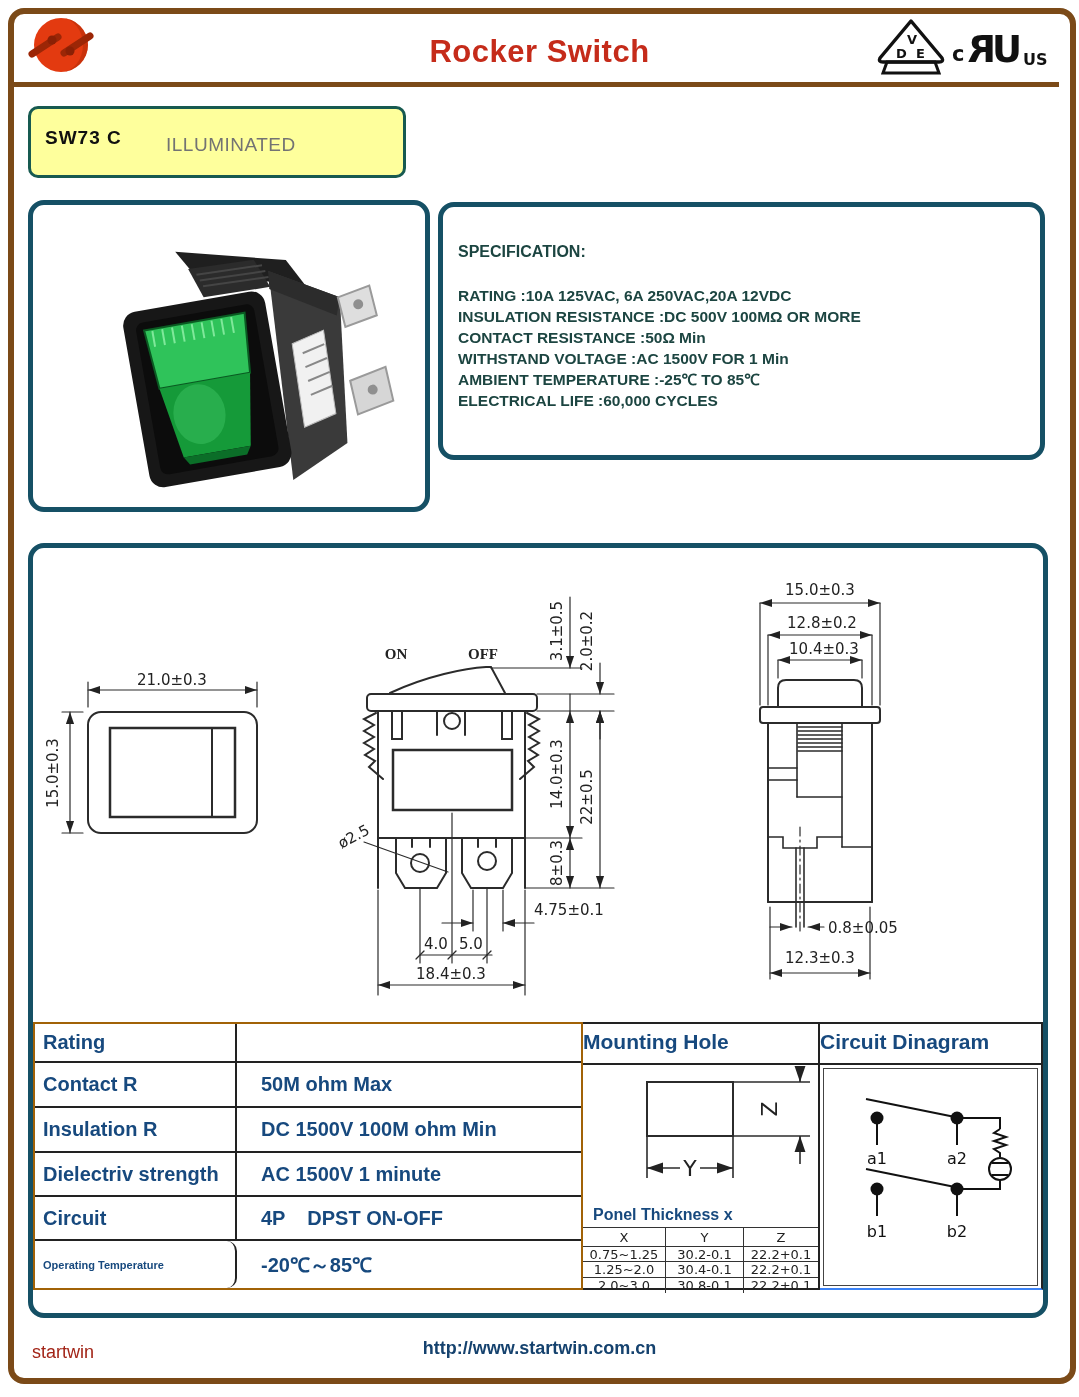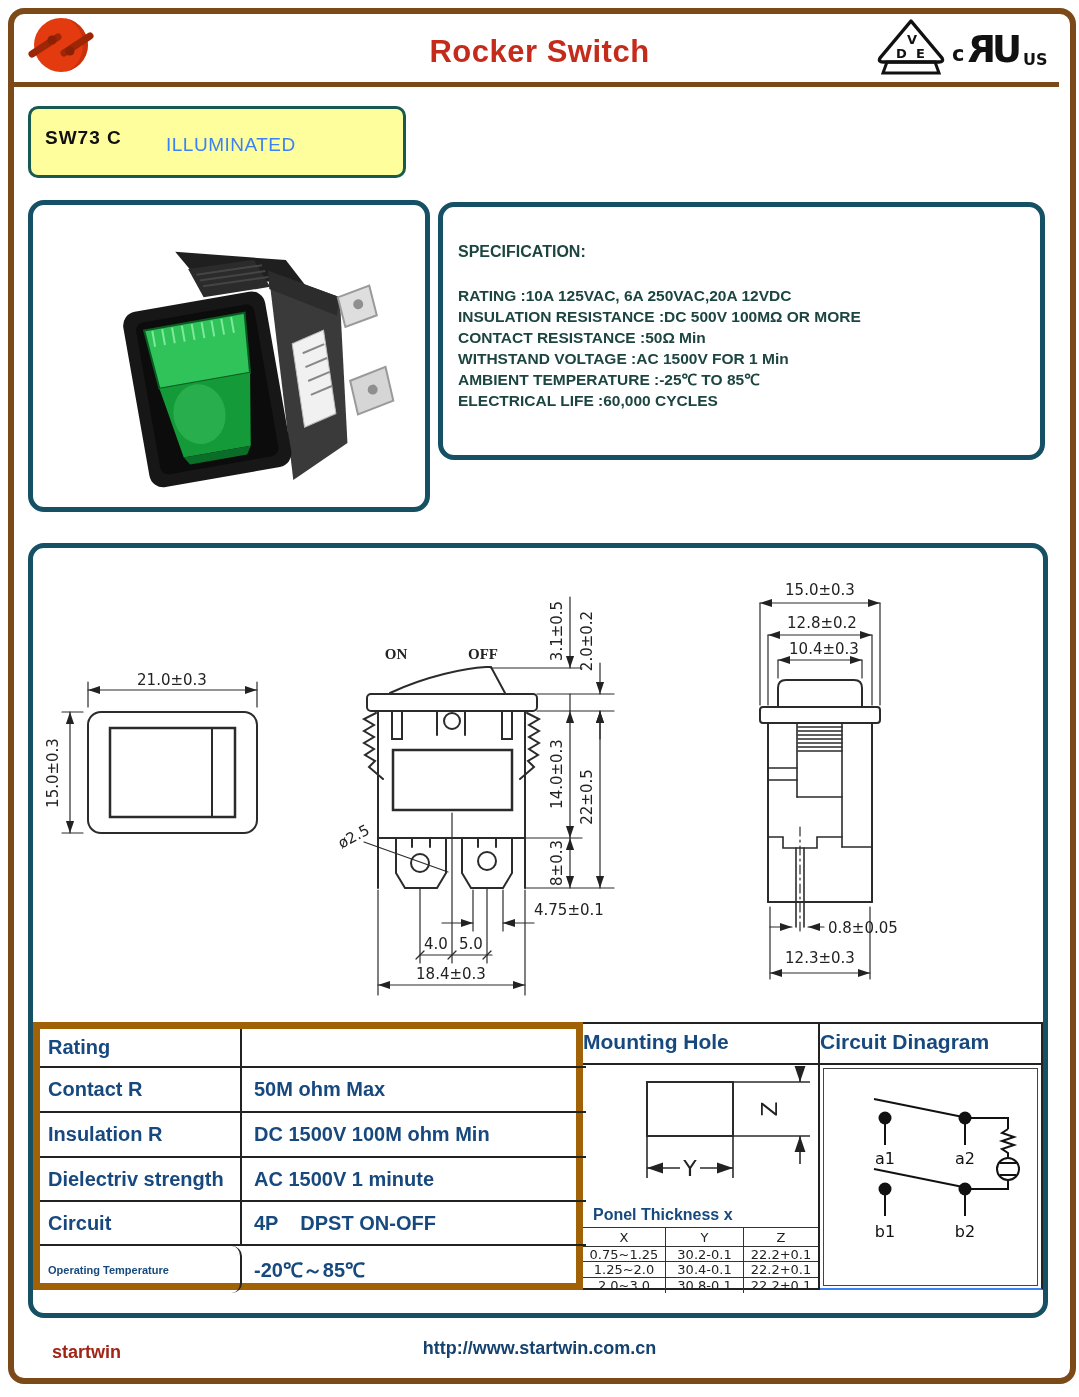--- a/index.html
+++ b/index.html
@@ -7,42 +7,42 @@
         font-family:"Liberation Sans",sans-serif;}
   .abs{position:absolute;}
   
   .outer-frame{left:8px;top:8px;width:1056px;height:1364px;border:6px solid #7b4a18;border-radius:16px;}
   .header-rule{left:13px;top:82px;width:1046px;height:5px;background:#7b4a18;}
   
   .title{left:0;right:0;top:34px;text-align:center;font-size:31px;font-weight:bold;color:#c52b1a;letter-spacing:.5px;}
   
   .model-box{left:28px;top:106px;width:378px;height:72px;background:#feff9c;border:3px solid #175a50;border-radius:10px;box-sizing:border-box;}
   .model-code{left:14px;top:18px;font-size:19px;font-weight:bold;color:#101010;letter-spacing:1px;}
-  .model-tag{left:135px;top:25px;font-size:19px;color:#3b82f6;letter-spacing:.5px;}
+  .model-tag{left:135px;top:25px;font-size:19px;color:#737373;letter-spacing:.5px;}
   
   .photo-box{left:28px;top:200px;width:402px;height:312px;border:5px solid #155065;border-radius:16px;box-sizing:border-box;background:#fff;}
   .spec-box{left:438px;top:202px;width:607px;height:258px;border:5px solid #155065;border-radius:16px;box-sizing:border-box;background:#fff;}
   .big-box{left:28px;top:543px;width:1020px;height:775px;border:5px solid #155065;border-radius:16px;box-sizing:border-box;background:#fff;}
   .spec-head{left:15px;top:36px;font-size:16px;font-weight:bold;color:#1c4541;}
   .spec-lines{left:15px;top:74px;font-size:15.5px;font-weight:bold;color:#1c4541;line-height:21.5px;white-space:pre;}
   
-  .tbl{box-sizing:border-box;border:7px solid #a16207;}
+  .tbl{box-sizing:border-box;border:2px solid #a16207;}
   .cell{box-sizing:border-box;border-right:2px solid #222;border-bottom:2px solid #222;display:flex;align-items:center;color:#17497e;font-weight:bold;}
   .lbl{padding-left:8px;font-size:20px;}
   .lbl.small{font-size:11px;border-radius:10px;}
-  .val{padding-left:12px;font-size:20px;white-space:pre;}
+  .val{padding-left:24px;font-size:20px;white-space:pre;}
   .sec-title{font-size:21px;font-weight:bold;color:#17497e;text-align:left;}
   .mini-tbl{box-sizing:border-box;border-top:1px solid #333;font-size:13px;color:#222;font-family:"DejaVu Sans",sans-serif;}
   .mini-cell{box-sizing:border-box;border-right:1px solid #333;border-top:1px solid #333;display:flex;align-items:center;justify-content:center;}
   .mini-cell.hd{border-top:none;}
   .mini-cell.last{border-right:none;}
   .panel-th{font-size:16px;font-weight:bold;color:#17497e;}
-  .circ-inner{box-sizing:border-box;border:1px solid #444;padding-left:8px;}
-  
-  .footer-brand{left:52px;top:1342px;font-size:18px;font-weight:bold;color:#a22417;}
+  .circ-inner{box-sizing:border-box;border:1px solid #444;}
+  
+  .footer-brand{left:32px;top:1342px;font-size:18px;font-weight:normal;color:#a22417;}
   .footer-url{left:0;right:0;top:1338px;text-align:center;font-size:18px;font-weight:bold;color:#15426e;}
   svg text{font-family:"DejaVu Sans",sans-serif;}
   .dwg text{fill:#222;font-size:15px;}
   .onoff{font-family:"Liberation Serif",serif;font-weight:bold;font-size:17px;fill:#111;}
 </style>
 </head>
 <body>
 
 <div class="page">
 

